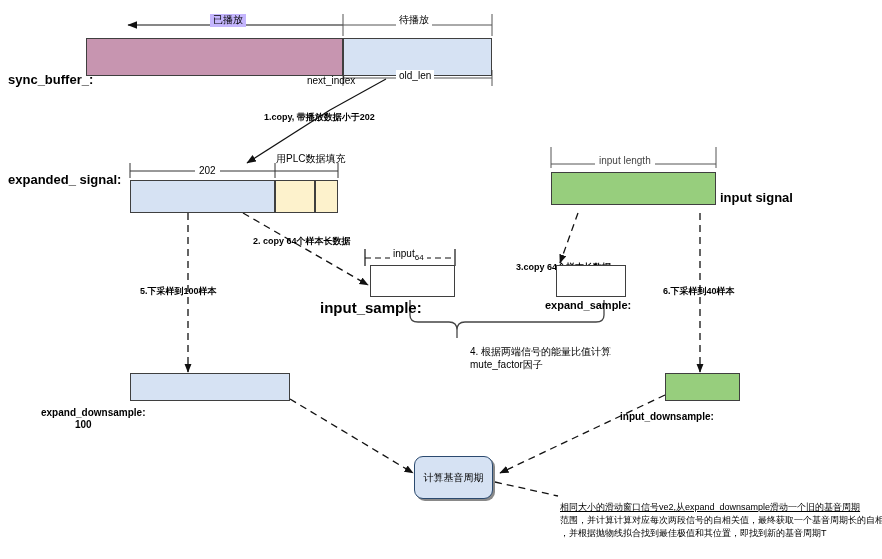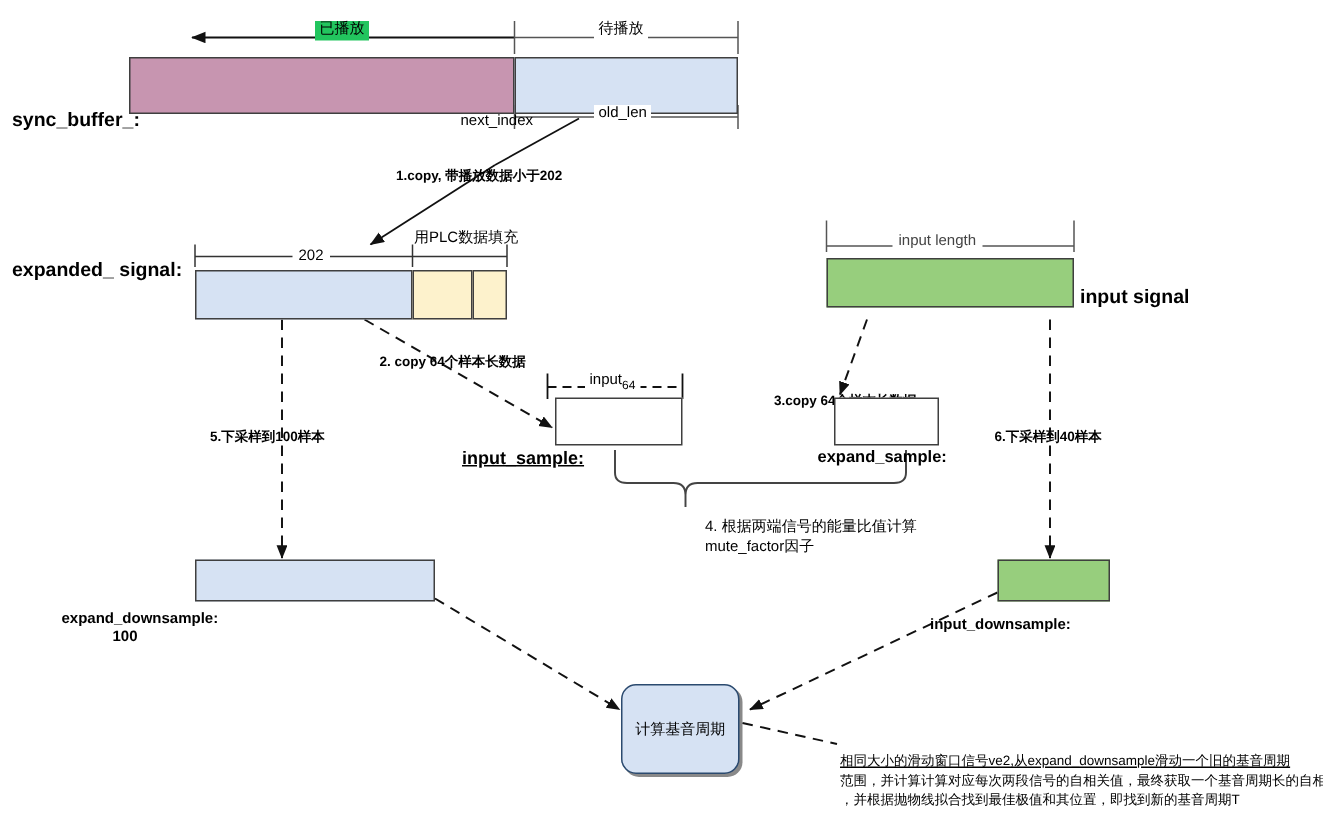--- a/index.html
+++ b/index.html
@@ -112,21 +112,21 @@
       <line x1="665" y1="395" x2="500" y2="473" stroke="#111" stroke-width="1.3" stroke-dasharray="7,5" marker-end="url(#ahs)"></line>
     </g>
 
     <g>
       <line x1="495" y1="482" x2="558" y2="496" stroke="#111" stroke-width="1.3" stroke-dasharray="7,5"></line>
     </g>
   </svg>
 
   <div class="lbl bold" style="left:8px;top:72px;font-size:13px;">sync_buffer_:</div>
 
-  <div class="lbl" style="left:210px;top:14px;font-size:10px;background:#22c55e;padding:0 3px;">已播放</div>
+  <div class="lbl" style="left:210px;top:14px;font-size:10px;background:#c4b5fd;padding:0 3px;">已播放</div>
   <div class="lbl" style="left:396px;top:14px;font-size:10px;background:#fff;padding:0 3px;">待播放</div>
 
   <div class="box pink" style="left:86px;top:38px;width:257px;height:38px;"></div>
   <div class="box blue" style="left:343px;top:38px;width:149px;height:38px;"></div>
 
   <div class="lbl" style="left:307px;top:75px;font-size:10px;">next_index</div>
   <div class="lbl" style="left:396px;top:70px;font-size:10px;background:#fff;padding:0 3px;">old_len</div>
 
   <div class="lbl bold" style="left:264px;top:112px;font-size:9px;">1.copy, 带播放数据小于202</div>
 
@@ -141,40 +141,40 @@
 
   <div class="lbl" style="left:595px;top:155px;font-size:10px;color:#444;background:#fff;padding:0 4px;">input length</div>
   <div class="box green" style="left:551px;top:172px;width:165px;height:33px;"></div>
   <div class="lbl bold" style="left:720px;top:190px;font-size:13px;">input signal</div>
 
   <div class="lbl bold" style="left:253px;top:236px;font-size:9px;">2. copy 64个样本长数据</div>
 
   <div class="lbl" style="left:390px;top:248px;font-size:10px;background:#fff;padding:0 3px;"><span>input</span><span class="sub">64</span></div>
 
   <div class="box white" style="left:370px;top:265px;width:85px;height:32px;"></div>
-  <div class="lbl bold" style="left:308px;top:298px;font-size:12px;text-decoration:underline;">input_sample:</div>
+  <div class="lbl bold" style="left:320px;top:298px;font-size:15px;">input_sample:</div>
 
   <div class="lbl bold" style="left:516px;top:234px;font-size:9px;margin-top:28px;">3.copy 64个样本长数据</div>
 
   <div class="box white" style="left:556px;top:265px;width:70px;height:32px;"></div>
   <div class="lbl bold" style="left:545px;top:298px;font-size:11px;">expand_sample:</div>
 
   <div class="lbl" style="left:470px;top:346px;font-size:10px;">4. 根据两端信号的能量比值计算</div>
   <div class="lbl" style="left:470px;top:359px;font-size:10px;">mute_factor因子</div>
 
   <div class="lbl bold" style="left:140px;top:286px;font-size:9px;">5.下采样到100样本</div>
   <div class="box blue" style="left:130px;top:373px;width:160px;height:28px;"></div>
   <div class="lbl bold" style="left:41px;top:407px;font-size:10px;">expand_downsample:</div>
   <div class="lbl bold" style="left:75px;top:419px;font-size:10px;">100</div>
 
   <div class="lbl bold" style="left:663px;top:286px;font-size:9px;">6.下采样到40样本</div>
   <div class="box green" style="left:665px;top:373px;width:75px;height:28px;"></div>
   <div class="lbl bold" style="left:620px;top:411px;font-size:10px;text-align:right;">input_downsample:</div>
 
-  <div class="rbox" style="left:414px;top:456px;width:79px;height:60px;border-radius:10px;">
+  <div class="rbox" style="left:414px;top:456px;width:79px;height:43px;">
     <span style="font-size:10px;">计算基音周期</span>
   </div>
 
   <div class="lbl" style="left:560px;top:502px;font-size:9px;text-decoration:underline;">相同大小的滑动窗口信号ve2,从expand_downsample滑动一个旧的基音周期</div>
   <div class="lbl" style="left:560px;top:515px;font-size:9px;">范围，并计算计算对应每次两段信号的自相关值，最终获取一个基音周期长的自相关值</div>
   <div class="lbl" style="left:560px;top:528px;font-size:9px;">，并根据抛物线拟合找到最佳极值和其位置，即找到新的基音周期T</div>
 
 </div>
 
 </body></html>

